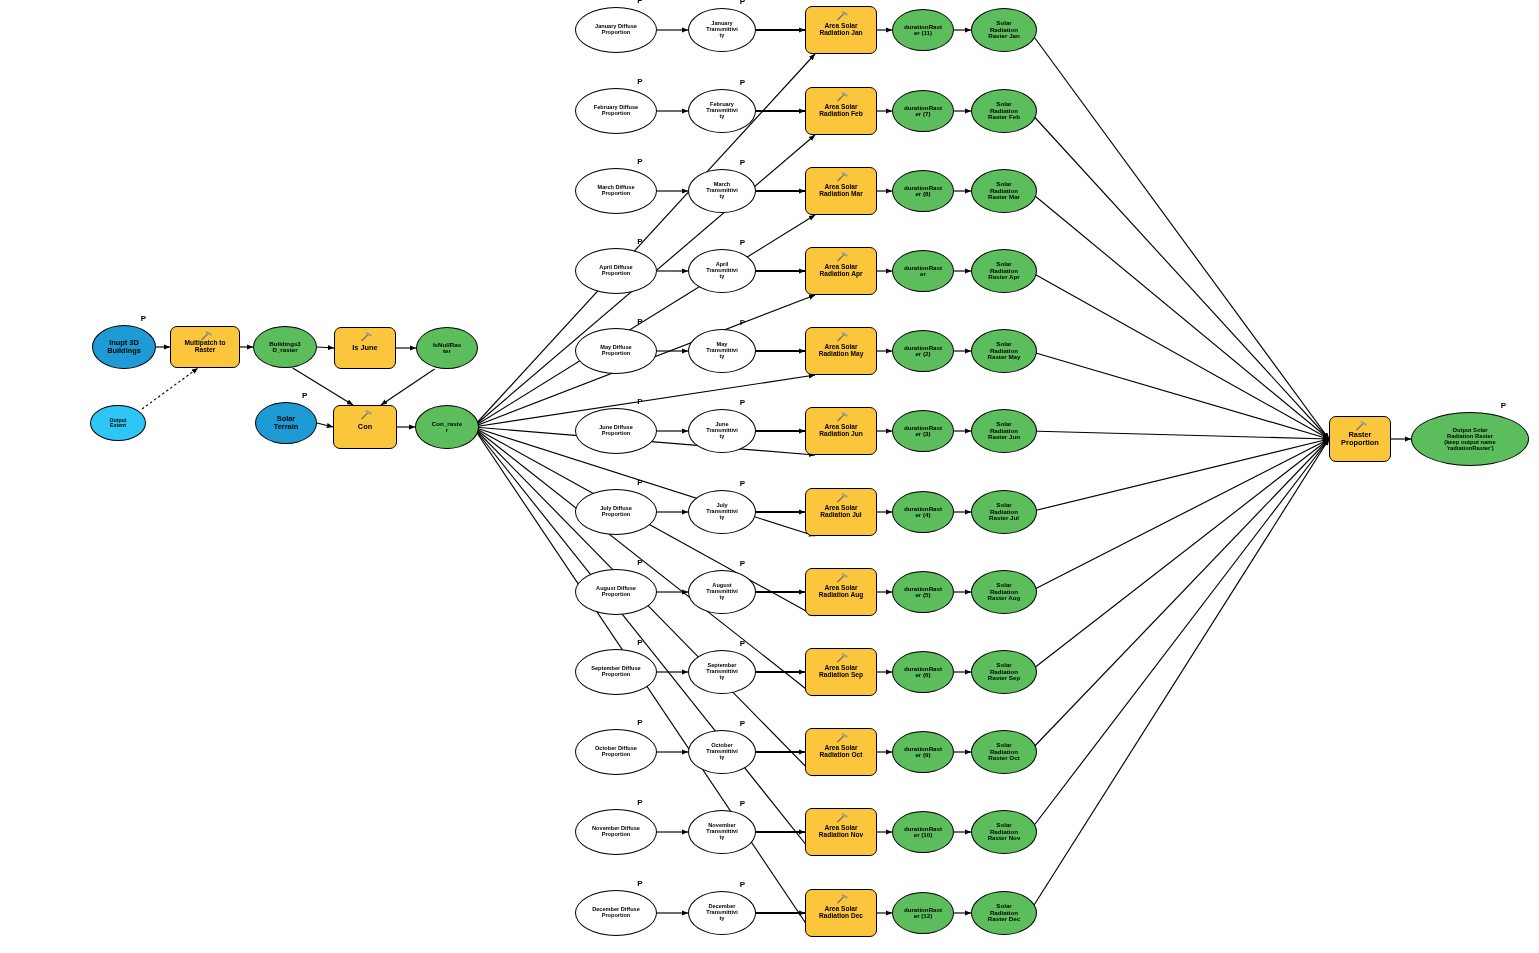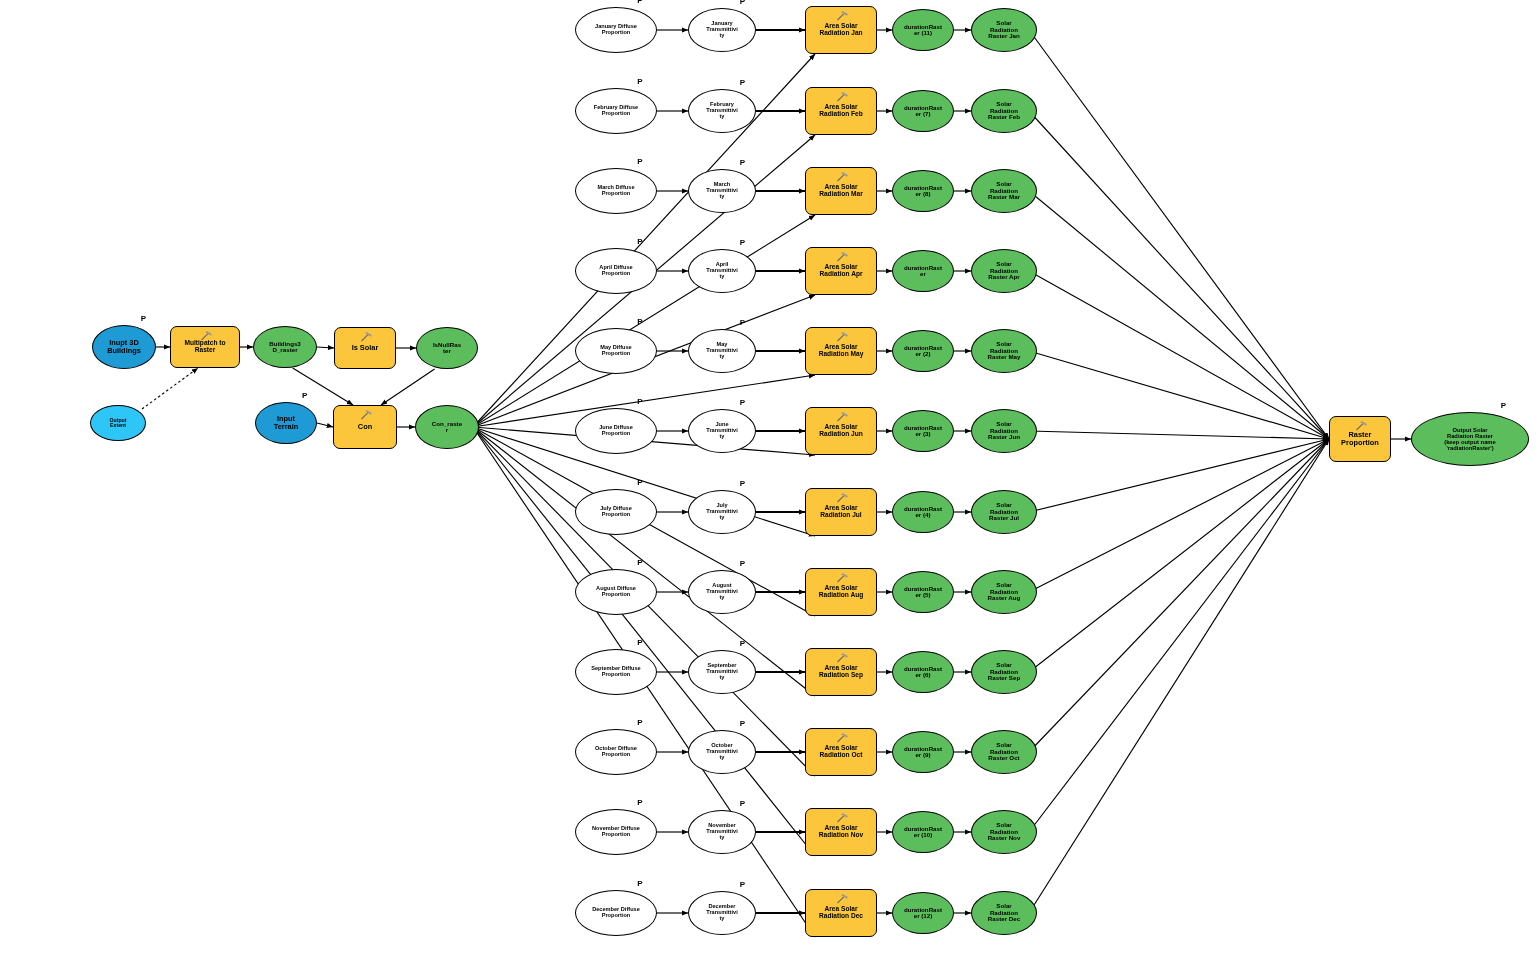--- a/index.html
+++ b/index.html
@@ -204,32 +204,32 @@
       </div>
       <div class="node n-data" style="left: 253px; top: 326px; width: 64px; height: 42px; font-size: 6.2px;">
         <span class="lbl">Buildings3
 D_raster</span>
       </div>
       <div class="node n-tool" style="left: 334px; top: 327px; width: 62px; height: 42px; font-size: 7.4px;">
         <svg class="hammer" viewBox="0 0 12 10">
           <path d="M1.5,9 L8,2.6" stroke="#6b6b6b" stroke-width="1.1" fill="none"></path>
           <path d="M6.6,1.2 L10.6,3.4" stroke="#9a9a9a" stroke-width="2" fill="none" stroke-linecap="round"></path>
         </svg>
-        <span class="lbl">Is Solar</span>
+        <span class="lbl">Is June</span>
       </div>
       <div class="node n-data" style="left: 416px; top: 327px; width: 62px; height: 42px; font-size: 6.2px;">
         <span class="lbl">IsNullRas
 ter</span>
       </div>
       <div class="node n-extent" style="left: 90px; top: 405px; width: 56px; height: 36px; font-size: 5.2px;">
         <span class="lbl">Output
 Extent</span>
       </div>
       <div class="node n-input" style="left: 255px; top: 402px; width: 62px; height: 42px; font-size: 7.4px;">
-        <span class="lbl">Input
+        <span class="lbl">Solar
 Terrain</span>
       </div>
       <div class="pflag" style="left: 302.12px; top: 391px;">P</div>
       <div class="node n-tool" style="left: 333px; top: 405px; width: 64px; height: 44px; font-size: 7.4px;">
         <svg class="hammer" viewBox="0 0 12 10">
           <path d="M1.5,9 L8,2.6" stroke="#6b6b6b" stroke-width="1.1" fill="none"></path>
           <path d="M6.6,1.2 L10.6,3.4" stroke="#9a9a9a" stroke-width="2" fill="none" stroke-linecap="round"></path>
         </svg>
         <span class="lbl">Con</span>
       </div>

